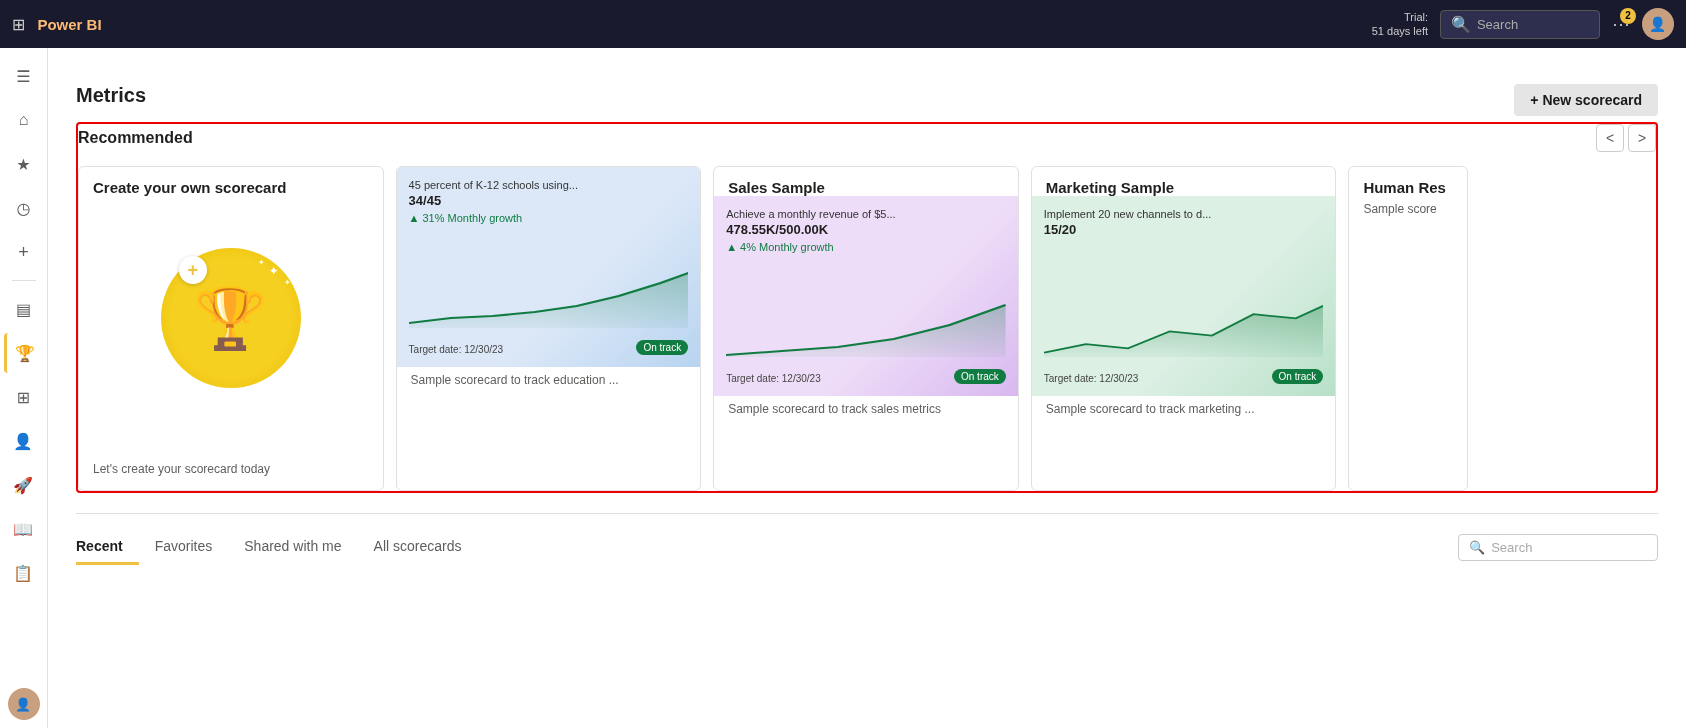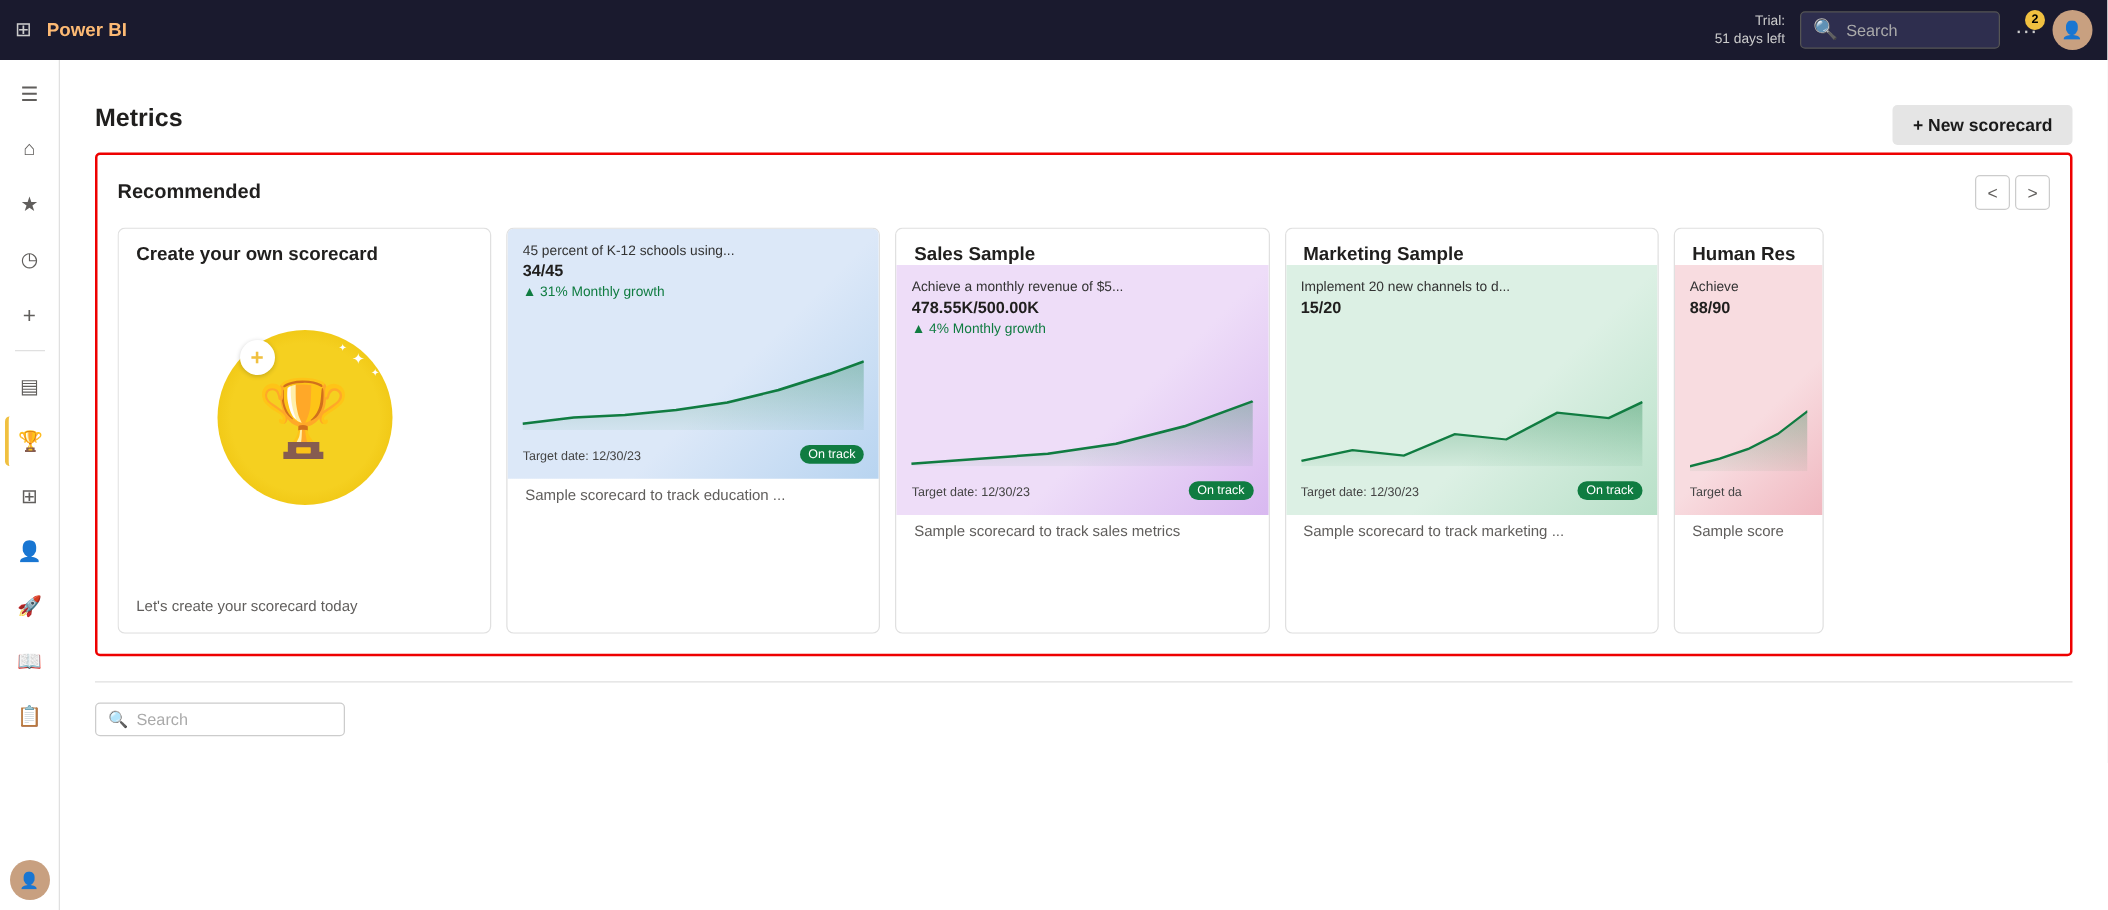--- a/index.html
+++ b/index.html
@@ -161,21 +161,20 @@
       display: flex;
       align-items: center;
       gap: 6px;
       white-space: nowrap;
     }
 
     
     .recommended-section {
       border: 2px solid #e00;
       border-radius: 4px;
-      padding: 16px;
       margin-bottom: 20px;
       flex-shrink: 0;
     }
     .recommended-header {
       display: flex;
       align-items: center;
       justify-content: space-between;
       margin-bottom: 14px;
     }
     .recommended-title {
@@ -522,44 +521,31 @@
             <div class="card-footer">
               <span class="target-date">Target date: 12/30/23</span>
               <span class="status-badge">On track</span>
             </div>
           </div>
           <div class="card-desc">Sample scorecard to track marketing ...</div>
         </div>
 
         <div class="scorecard-card" style="flex:0 0 120px;min-width:120px;overflow:hidden;">
           <div class="card-title">Human Res</div>
-          <div class="sample-card-preview pink-bg">
-            <div class="metric-label">Achieve</div>
-            <div class="metric-value">88/90</div>
-            <div class="mini-chart">
-              <svg class="chart" viewBox="0 0 200 60" preserveAspectRatio="none">
-                <defs>
-                  <linearGradient id="greenGrad4" x1="0" y1="0" x2="0" y2="1">
-                    <stop offset="0%" stop-color="#107c41" stop-opacity="0.3"></stop>
-                    <stop offset="100%" stop-color="#107c41" stop-opacity="0.05"></stop>
-                  </linearGradient>
-                </defs>
-                <polygon points="0,56 50,50 100,42 150,30 200,12 200,60 0,60" fill="url(#greenGrad4)"></polygon>
-                <polyline points="0,56 50,50 100,42 150,30 200,12" fill="none" stroke="#107c41" stroke-width="2"></polyline>
-              </svg>
-            </div>
-            <div class="card-footer">
-              <span class="target-date">Target da</span>
-            </div>
-          </div>
           <div class="card-desc">Sample score</div>
         </div>
       </div>
     </div>
 
     <div class="bottom-section">
+      <div class="tabs-row">
+        <div class="tab-item active">Recent</div>
+        <div class="tab-item">Favorites</div>
+        <div class="tab-item">Shared with me</div>
+        <div class="tab-item">All scorecards</div>
+      </div>
       <div class="bottom-search">
         <span style="color:#aaa;font-size:13px;">🔍</span>
         <input type="text" placeholder="Search" style="">
       </div>
     </div>
   </div>
 </div>
 
 </body></html>

